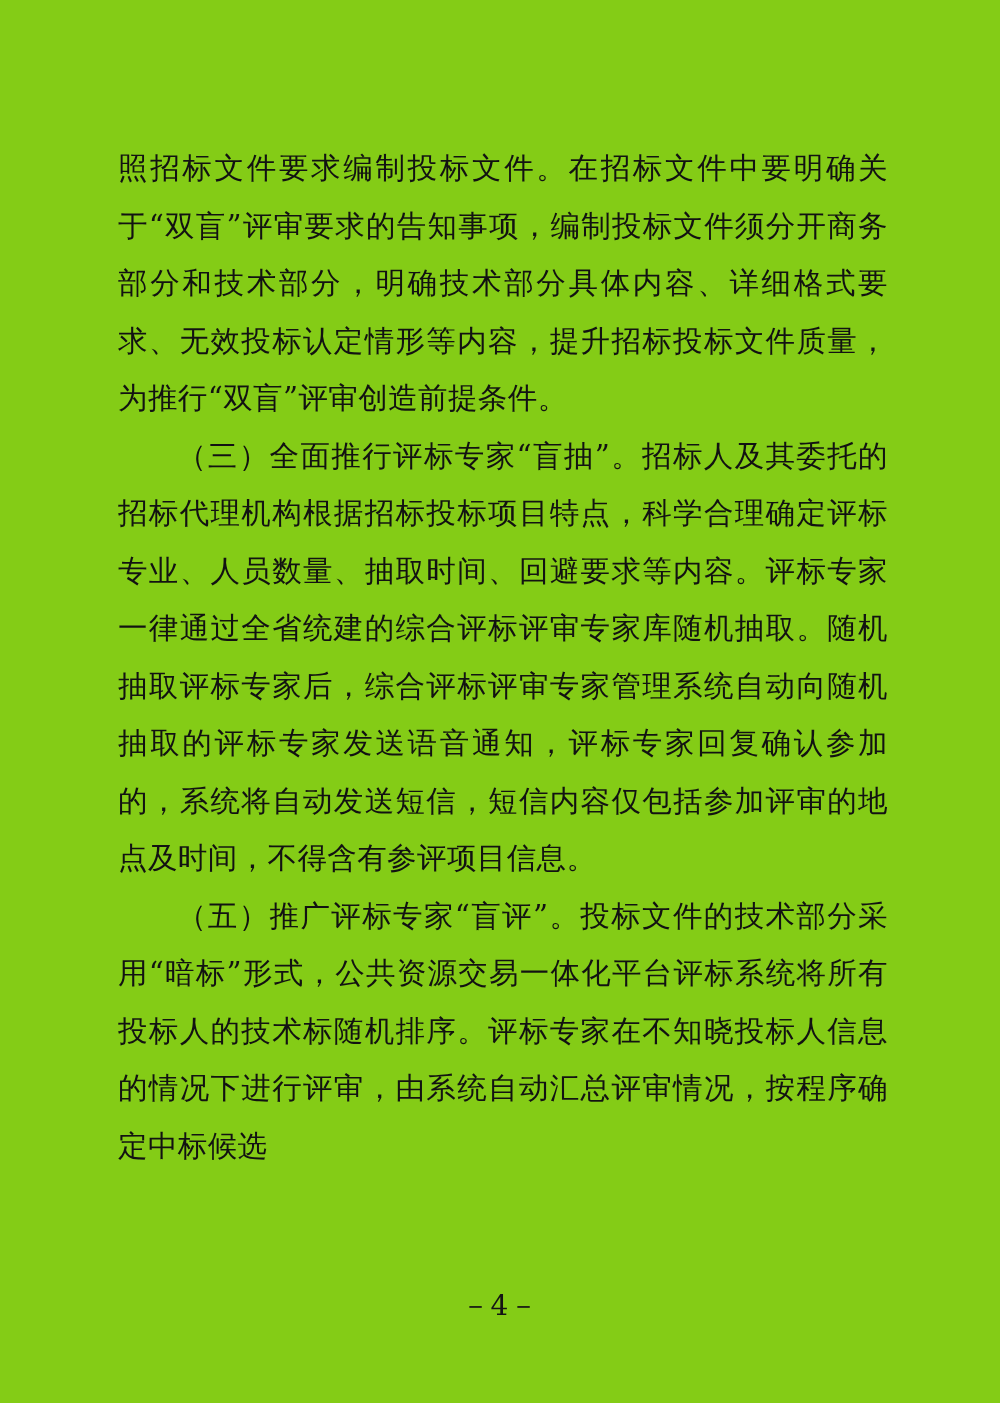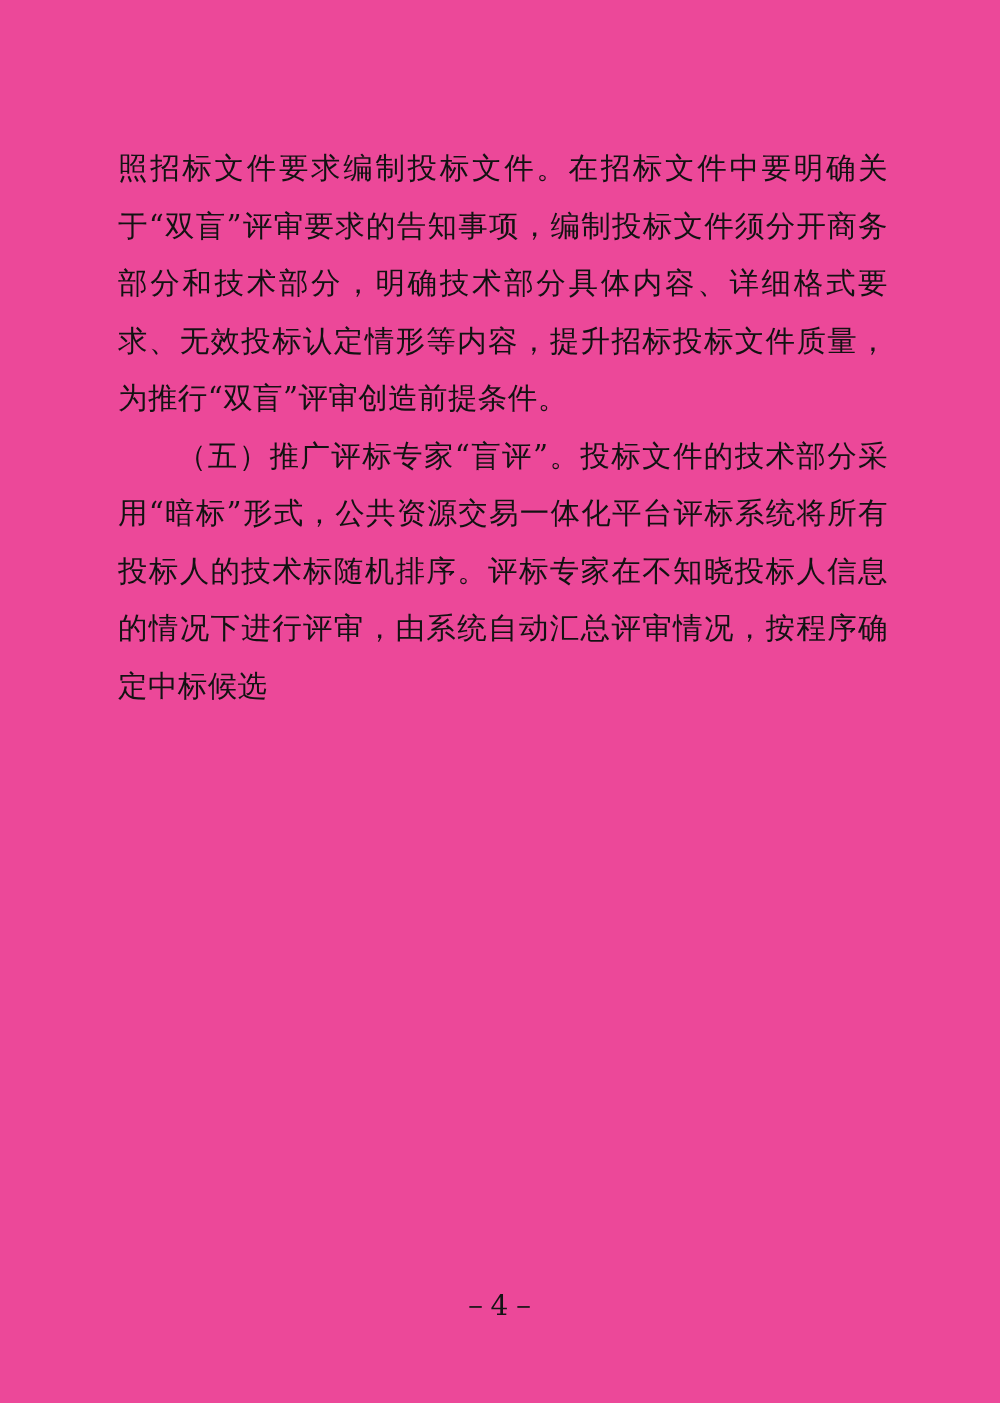--- a/index.html
+++ b/index.html
@@ -4,21 +4,21 @@
 <style>
   html, body {
     margin: 0;
     padding: 0;
     background: #ffffff;
   }
   .page {
     position: relative;
     width: 1000px;
     height: 1403px;
-    background: #ec4899;
+    background: #84cc16;
     margin: 0 auto;
     overflow: hidden;
     font-family: "DejaVu Serif", "Liberation Serif", serif;
     color: #141414;
   }
   .content {
     position: absolute;
     left: 118px;
     top: 140px;
     width: 770px;
@@ -49,16 +49,17 @@
     color: #141414;
     letter-spacing: 1px;
   }
 </style>
 </head>
 <body>
 
 <div class="page">
   <div class="content">
     <p class="para">照招标文件要求编制投标文件。在招标文件中要明确关于“双盲”评审要求的告知事项，编制投标文件须分开商务部分和技术部分，明确技术部分具体内容、详细格式要求、无效投标认定情形等内容，提升招标投标文件质量，为推行“双盲”评审创造前提条件。</p>
+    <p class="para indent">（三）全面推行评标专家“盲抽”。招标人及其委托的招标代理机构根据招标投标项目特点，科学合理确定评标专业、人员数量、抽取时间、回避要求等内容。评标专家一律通过全省统建的综合评标评审专家库随机抽取。随机抽取评标专家后，综合评标评审专家管理系统自动向随机抽取的评标专家发送语音通知，评标专家回复确认参加的，系统将自动发送短信，短信内容仅包括参加评审的地点及时间，不得含有参评项目信息。</p>
     <p class="para indent">（五）推广评标专家“盲评”。投标文件的技术部分采用“暗标”形式，公共资源交易一体化平台评标系统将所有投标人的技术标随机排序。评标专家在不知晓投标人信息的情况下进行评审，由系统自动汇总评审情况，按程序确定中标候选</p>
   </div>
   <div class="footer">－4－</div>
 </div>
 
 </body></html>

